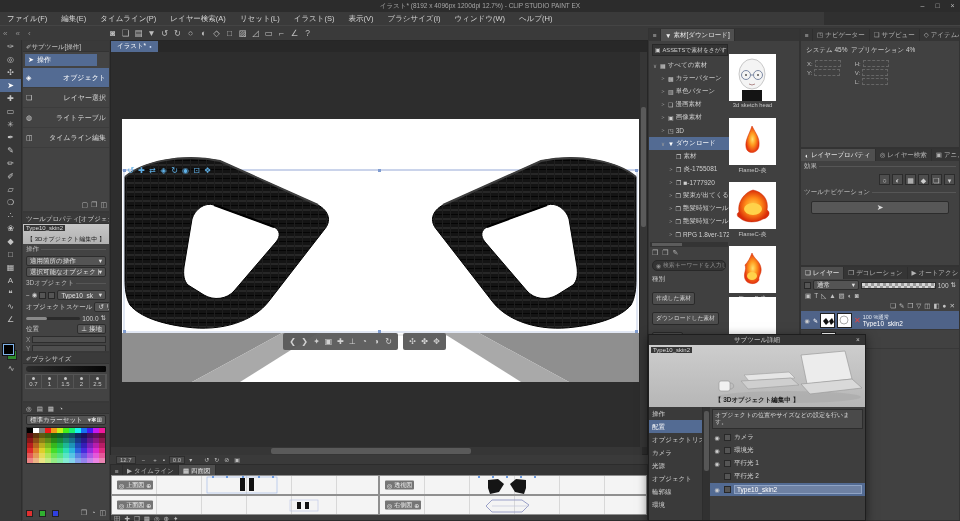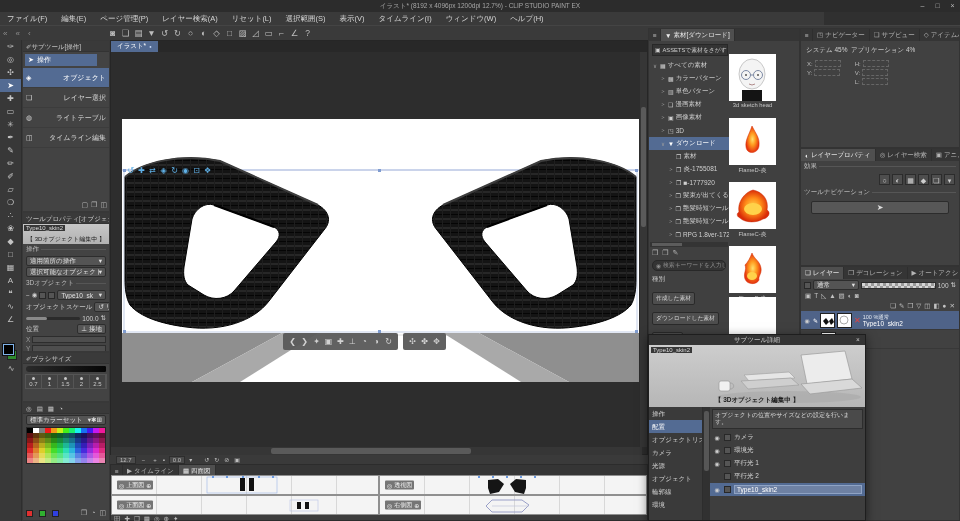--- a/index.html
+++ b/index.html
@@ -170,26 +170,26 @@
       <span class="wbtn">–</span>
       <span class="wbtn">□</span>
       <span class="wbtn">×</span>
     </span>
   </div>
 
   <div class="abs" id="menubar">
 
   <span class="menu-item">ファイル(F)</span>
       <span class="menu-item">編集(E)</span>
-      <span class="menu-item">ページ管理(P)</span>
+      <span class="menu-item">タイムライン(P)</span>
       <span class="menu-item">レイヤー検索(A)</span>
       <span class="menu-item">リセット(L)</span>
-      <span class="menu-item">選択範囲(S)</span>
+      <span class="menu-item">イラスト(S)</span>
       <span class="menu-item">表示(V)</span>
-      <span class="menu-item">タイムライン(I)</span>
+      <span class="menu-item">ブラシサイズ(I)</span>
       <span class="menu-item">ウィンドウ(W)</span>
       <span class="menu-item">ヘルプ(H)</span>
     </div>
 
   <div class="abs" id="cmdbar">
     <span id="dockarrows">
 
     <span>«</span>
         <span>«</span>
         <span>‹</span>

